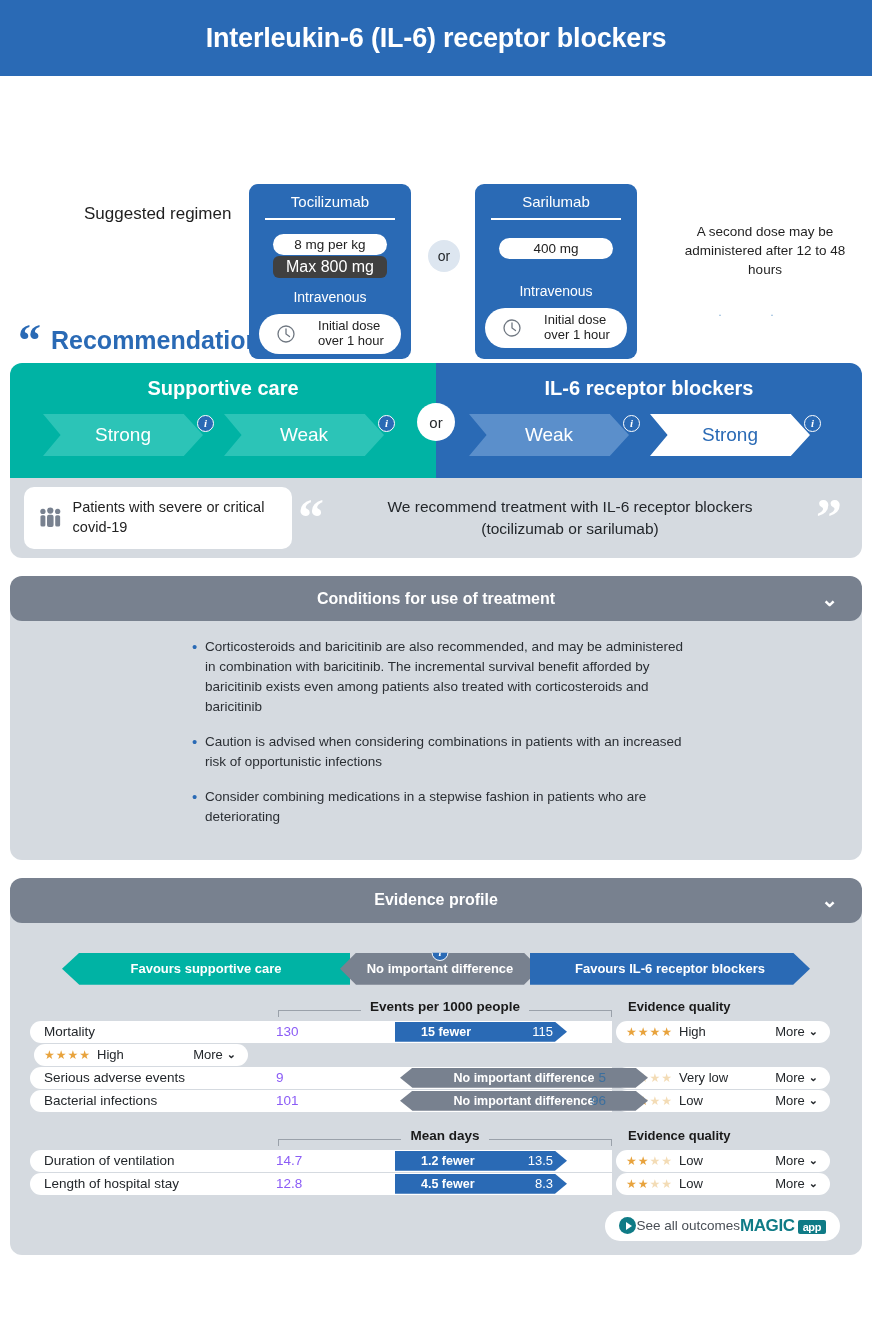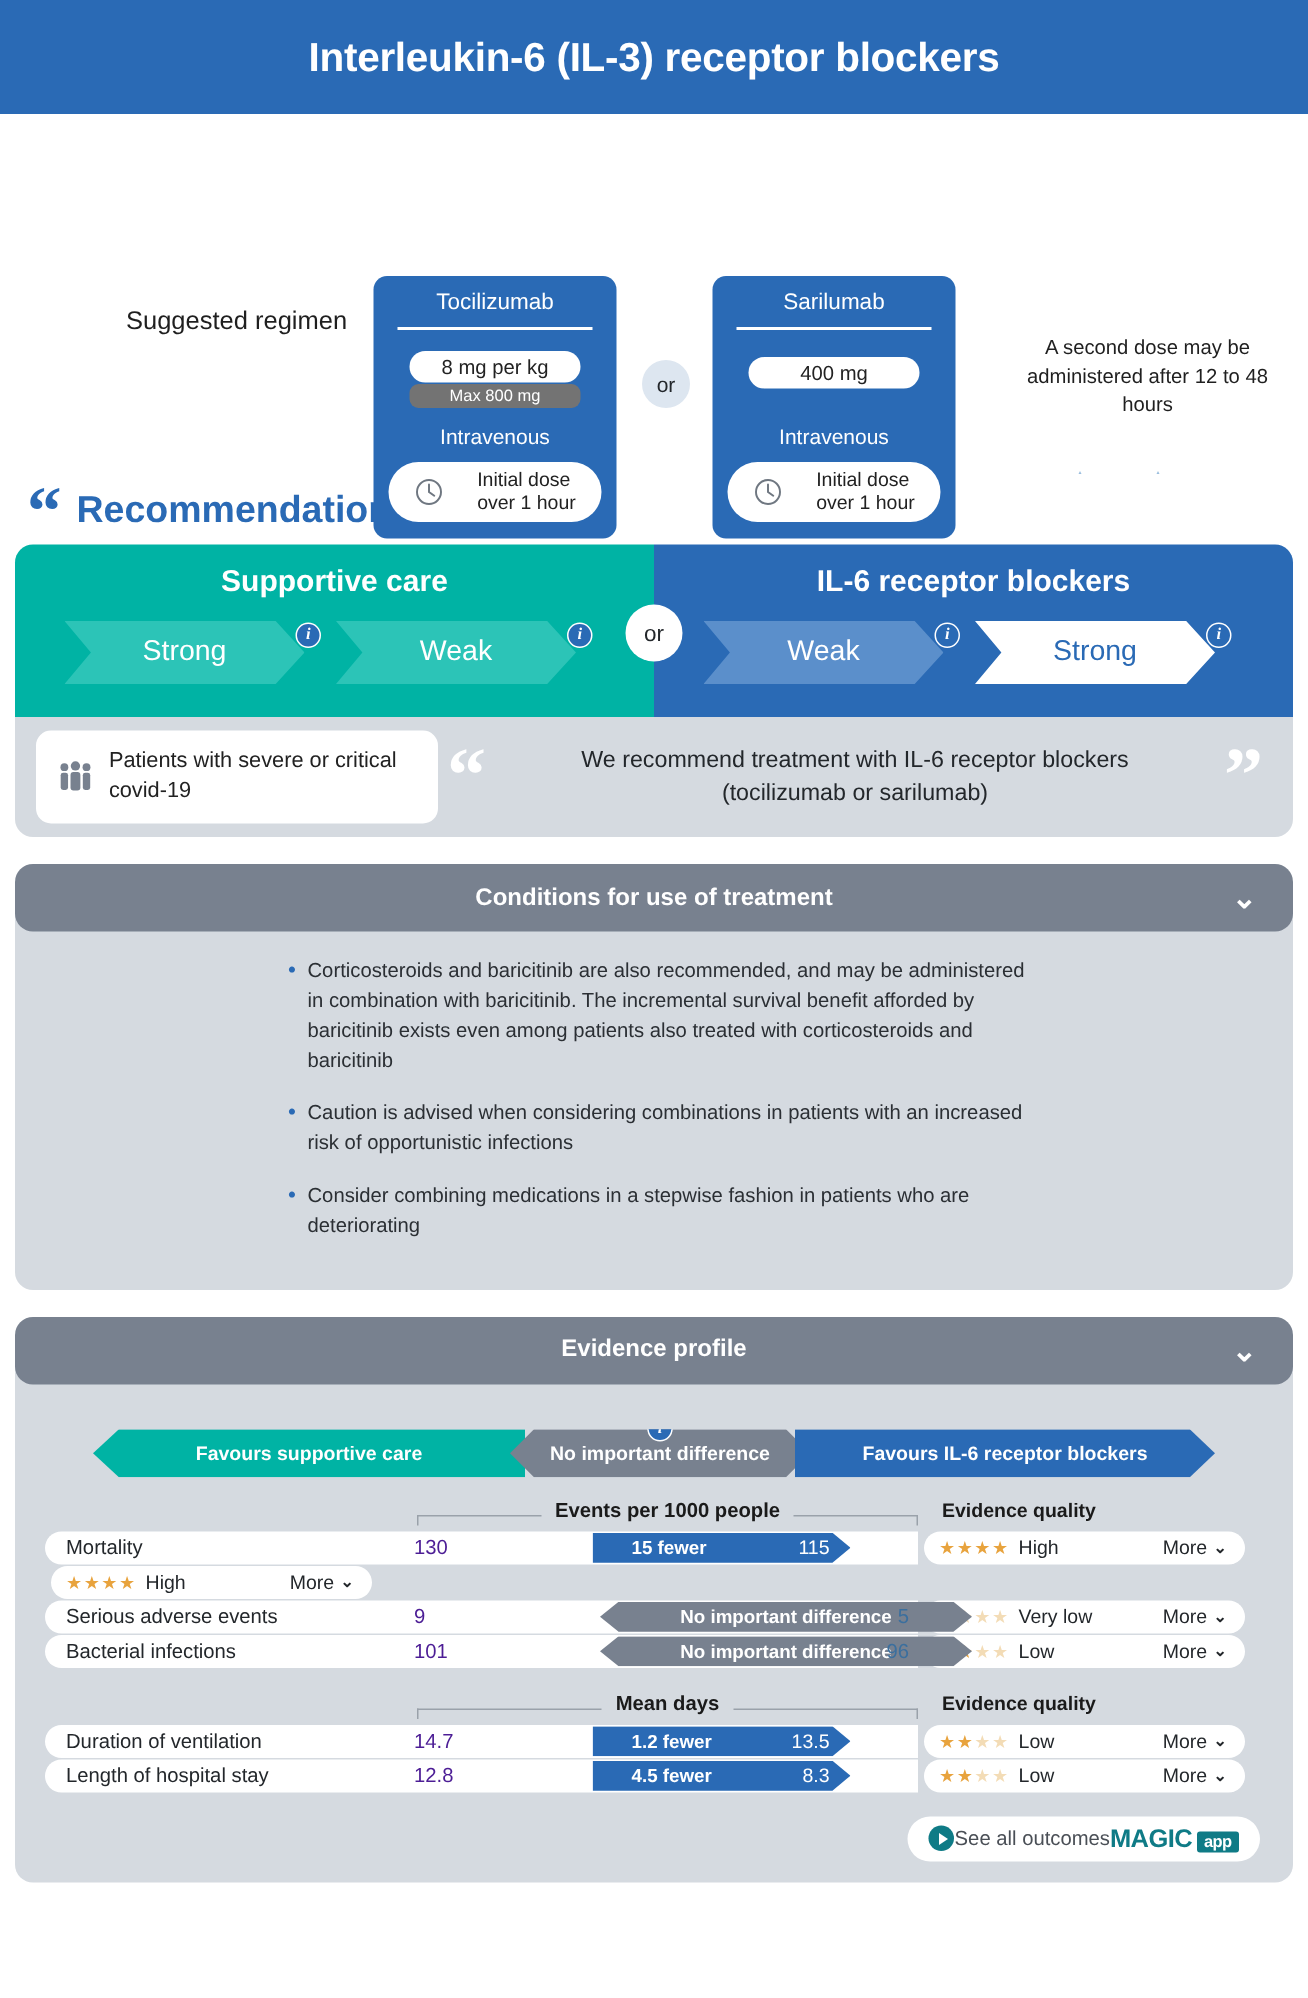--- a/index.html
+++ b/index.html
@@ -38,22 +38,22 @@
     text-align: center;
     padding-top: 9px;
   }
   .drug-card .drug-name { font-size: 15px; padding-bottom: 8px; }
   .drug-card .rule { height: 2px; background: #ffffff; margin: 0 16px 14px 16px; }
   .pill {
     background: #ffffff; color: #222; border-radius: 12px;
     font-size: 13.5px; padding: 3px 0; margin: 0 24px;
   }
   .pill-max {
-    background: #737373; color: #ffffff; border-radius: 6px;
-    font-size: 11px; padding: 2px 0; margin: 1px 24px 0 24px;
+    background: #404040; color: #ffffff; border-radius: 6px;
+    font-size: 16px; padding: 2px 0; margin: 1px 24px 0 24px;
   }
   .route { font-size: 14px; padding: 11px 0 9px 0; }
   .clock-pill {
     background: #ffffff; color: #222; border-radius: 20px;
     margin: 0 10px; padding: 5px 8px;
     display: flex; align-items: center; gap: 22px; justify-content: center;
     font-size: 13px; line-height: 1.15; text-align: left;
   }
   .or-badge {
     position: absolute;
@@ -214,21 +214,21 @@
   .row .left-card {
     width: 582px; background: #ffffff; border-radius: 11px 0 0 11px;
     display: flex; align-items: center; position: relative; gap: 38px;
   }
   .row .right-card {
     width: 214px; background: #ffffff; border-radius: 0 11px 11px 0;
     display: flex; align-items: center; margin-left: 4px;
     border-radius: 11px;
   }
   .o-name { width: 208px; padding-left: 14px; font-size: 13.5px; color: #23272b; }
-  .o-ctrl { width: 52px; font-size: 13.5px; color: #4c1d95; text-align: left; }
+  .o-ctrl { width: 52px; font-size: 13.5px; color: #8b5cf6; text-align: left; }
   .barzone { flex: 1; position: relative; height: 22px; }
 
   .bar-blue {
     position: absolute; right: 45px; height: 20px; top: 1px;
     background: #2a6ab5; color: #ffffff;
     display: flex; align-items: center; justify-content: space-between;
     padding: 0 14px 0 26px; font-size: 12.5px; font-weight: bold;
     clip-path: polygon(0 0, 93% 0, 100% 50%, 93% 100%, 0 100%);
   }
   .bar-blue .bval { font-weight: normal; font-size: 13px; }
@@ -275,21 +275,21 @@
   .magic { font-size: 17px; font-weight: bold; color: #0f7b86; letter-spacing: -0.4px; }
   .magic-app {
     background: #0f7b86; color: #ffffff; font-size: 11px; font-weight: bold;
     border-radius: 2px; padding: 1px 5px; margin-left: 3px;
   }
 </style>
 </head>
 <body>
 
 <div class="title-banner">
-  <h1>Interleukin-6 (IL-3) receptor blockers</h1>
+  <h1>Interleukin-6 (IL-6) receptor blockers</h1>
 </div>
 
 <div class="regimen">
   <svg class="conn" width="872" height="240">
     <path d="M330 282 L330 292 Q330 298 336 298 L766 298 Q772 298 772 292 L772 248" fill="none" stroke="#9bbede" stroke-width="1.6"></path>
     <path d="M556 260 L556 252 Q556 246 562 246 L714 246 Q720 246 720 240 L720 248" fill="none" stroke="#9bbede" stroke-width="1.6"></path>
     <polygon points="720,238 714,250 726,250" fill="#9bbede"></polygon>
     <polygon points="772,238 766,250 778,250" fill="#9bbede"></polygon>
   </svg>
 

